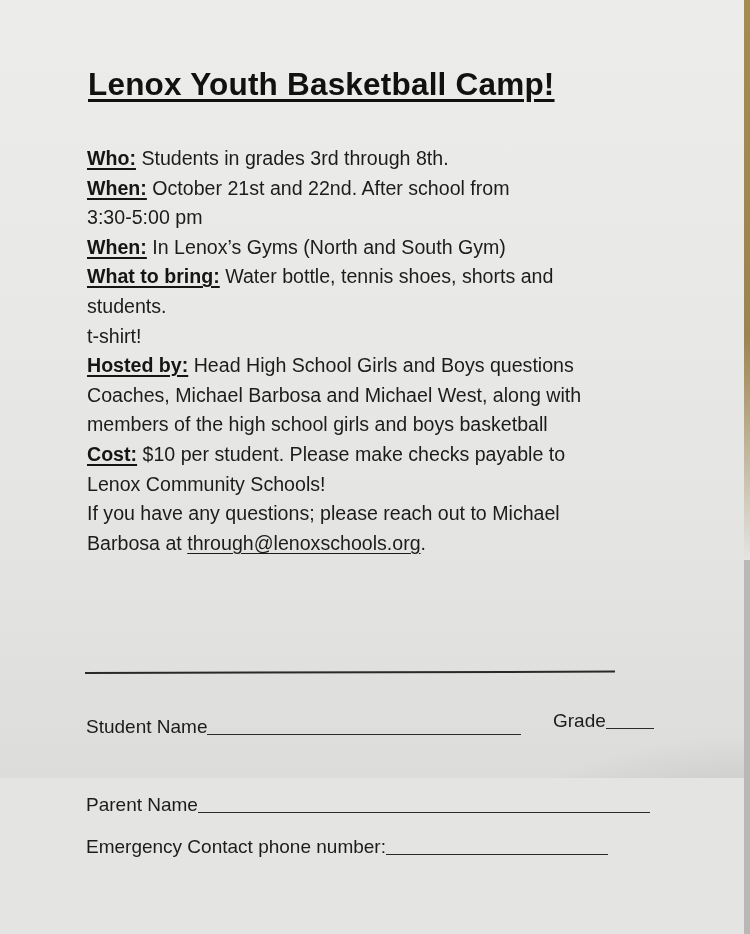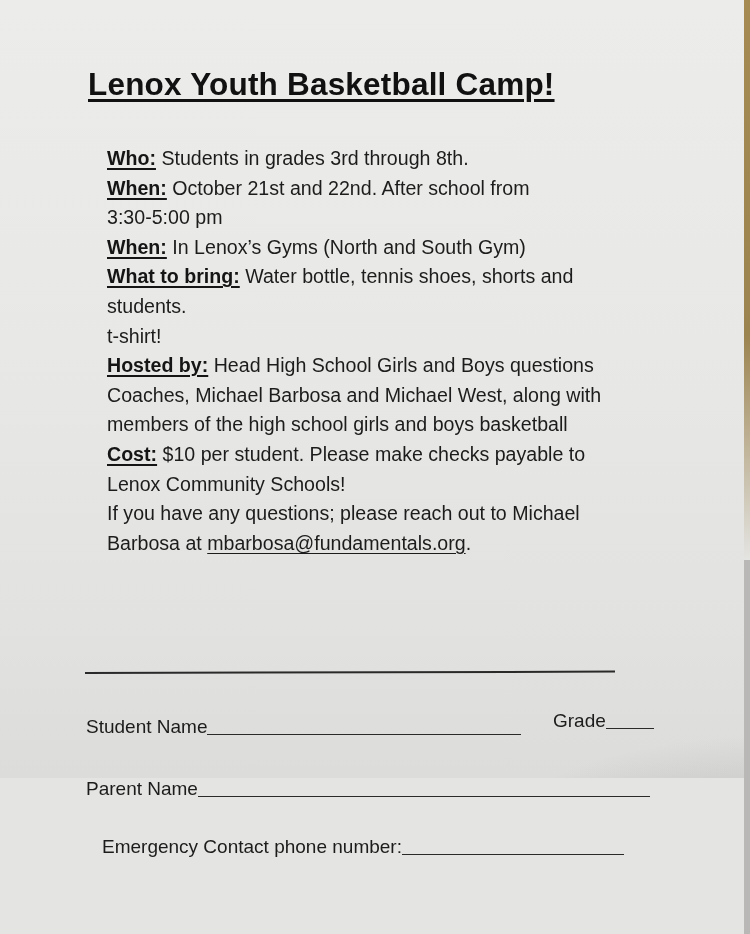--- a/index.html
+++ b/index.html
@@ -49,21 +49,21 @@
       white-space: nowrap;
     }
     .body-text {
       position: absolute;
       left: 87px;
       top: 144px;
       width: 600px;
       font-size: 19.6px;
       line-height: 29.6px;
     }
-    .line { white-space: nowrap; margin-left: 20px; }
+    .line { white-space: nowrap; }
     .lbl {
       font-weight: bold;
       text-decoration: underline;
       text-decoration-thickness: 2px;
       text-underline-offset: 3px;
       color: #151515;
     }
     .email {
       text-decoration: underline;
       text-underline-offset: 3px;
@@ -126,40 +126,40 @@
     <div class="line">Coaches, Michael Barbosa and Michael West, along with</div>
     <div class="line">members of the high school girls and boys basketball</div>
 
     <div class="line">
       <span class="lbl">Cost:</span><span> $10 per student. Please make checks payable to</span>
     </div>
     <div class="line">Lenox Community Schools!</div>
 
     <div class="line">If you have any questions; please reach out to Michael</div>
     <div class="line">
-      <span>Barbosa at </span><span class="email">mbarbosa@fundamentals.org</span><span>.</span>
+      <span>Barbosa at </span><span class="email">through@lenoxschools.org</span><span>.</span>
     </div>
   </div>
 
   <div class="rule"></div>
 
   <div class="field" style="left:86px; top:716px;">
     <span>Student Name</span>
     <span class="blank" style="width:314px;"></span>
   </div>
   <div class="field" style="left:553px; top:710px;">
     <span>Grade</span>
     <span class="blank" style="width:48px;"></span>
   </div>
 
-  <div class="field" style="left:86px; top:778px;text-align:right;">
+  <div class="field" style="left:86px; top:794px;text-align:right;">
     <span>Parent Name</span>
     <span class="blank" style="width:452px;"></span>
   </div>
 
-  <div class="field" style="left:86px; top:836px;margin-left:16px;">
+  <div class="field" style="left:86px; top:836px;">
     <span>Emergency Contact phone number:</span>
     <span class="blank" style="width:222px;"></span>
   </div>
 </div>
 
 <div class="edge"></div>
 <div class="edge-lower"></div>
 
 </body></html>

